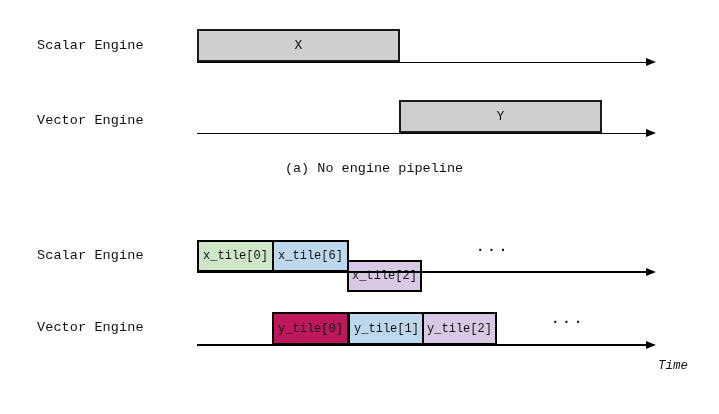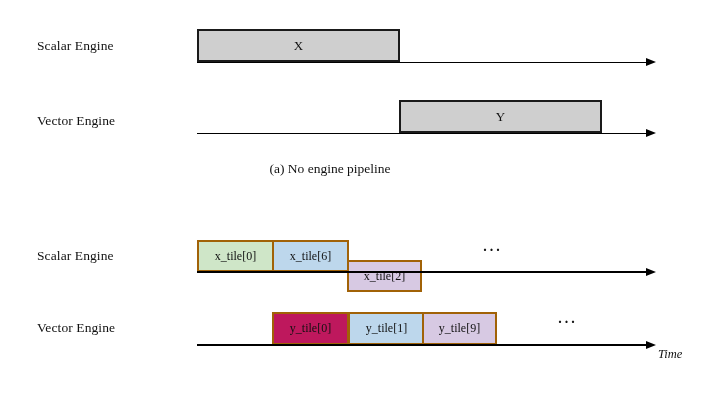--- a/index.html
+++ b/index.html
@@ -1,40 +1,40 @@
 <!DOCTYPE html>
 <html><head>
 <meta charset="utf-8">
 <style>
   html,body{margin:0;padding:0;background:#fff;}
   .canvas{
     position:relative;
     width:719px;height:414px;
     background:#ffffff;
-    font-family:Liberation Serif, serif;
+    font-family:Liberation Mono, monospace;
     color:#111;
     overflow:hidden;
   }
   .engine-label{
     position:absolute;
     font-size:13.5px;
     letter-spacing:.1px;
     white-space:nowrap;
   }
   .block{
     position:absolute;
     box-sizing:border-box;
     border:2px solid #1a1a1a;
     display:flex;align-items:center;justify-content:center;
     font-size:13px;
   }
   .tile{
     position:absolute;
     box-sizing:border-box;
-    border:2px solid #a16207;
+    border:2px solid #000000;
     display:flex;align-items:center;justify-content:center;
     font-size:12px;
     white-space:nowrap;
   }
   .axis{
     position:absolute;
     height:1.6px;
     background:#000;
   }
   .arrowhead{
@@ -42,20 +42,21 @@
     width:0;height:0;
     border-top:4.5px solid transparent;
     border-bottom:4.5px solid transparent;
     border-left:10px solid #000;
   }
   .caption{
     position:absolute;
     left:0;width:660px;
     text-align:center;
     font-size:13.5px;
+    padding-left:44px;
   }
   .ellipsis{
     position:absolute;
     font-size:14px;
     font-weight:700;
     letter-spacing:3px;
     width:50px;
     text-align:center;
   }
   .time-label{
@@ -93,23 +94,23 @@
 
   <div class="ellipsis" style="left:468px;top:239px;">...</div>
 
   <div class="axis" style="left:197px;top:271px;width:450px;"></div>
   <div class="arrowhead" style="left:646px;top:267.5px;"></div>
 
   <div class="engine-label" style="left:37px;top:320px;">Vector Engine</div>
 
   <div class="tile" style="left: 272px; top: 312px; width: 77px; height: 33px; background-color: #be185d;">y_tile[0]</div>
   <div class="tile" style="left: 348px; top: 312px; width: 77px; height: 33px; background-color: rgb(189, 215, 236);">y_tile[1]</div>
-  <div class="tile" style="left: 422px; top: 312px; width: 75px; height: 33px; background-color: rgb(215, 201, 227);">y_tile[9]</div>
+  <div class="tile" style="left: 422px; top: 312px; width: 75px; height: 33px; background-color: rgb(215, 201, 227);">y_tile[2]</div>
 
   <div class="ellipsis" style="left:543px;top:311px;">...</div>
 
   <div class="axis" style="left:197px;top:344px;width:450px;"></div>
   <div class="arrowhead" style="left:646px;top:340.5px;"></div>
 
-  <div class="time-label" style="left:658px;top:347px;">Time</div>
+  <div class="time-label" style="left:658px;top:359px;">Time</div>
 
 
 </div>
 
 </body></html>

